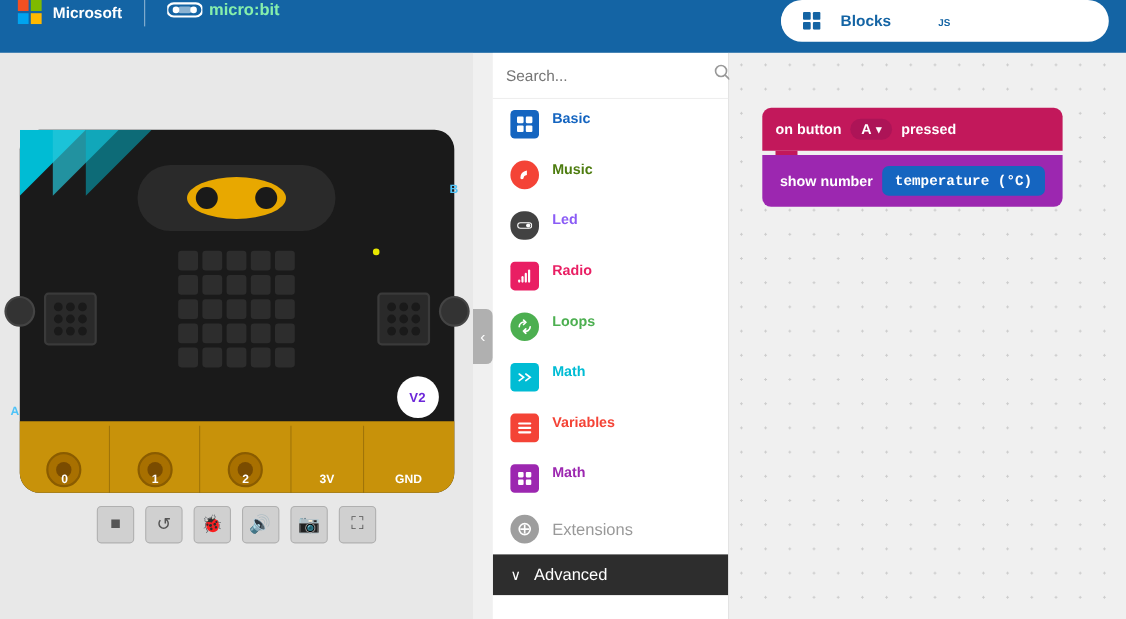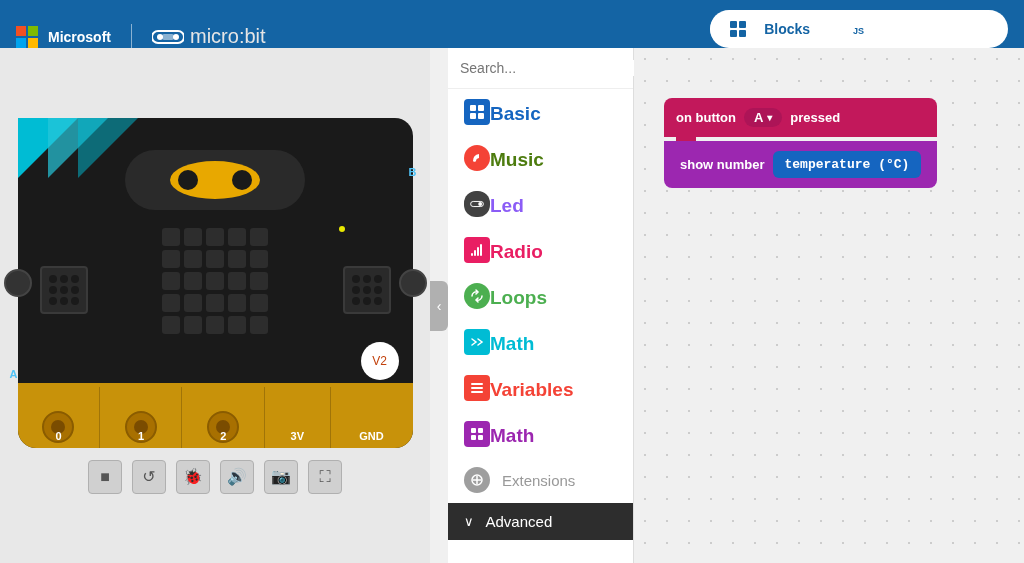--- a/index.html
+++ b/index.html
@@ -3,21 +3,21 @@
   <meta charset="utf-8">
   <style>
     * { box-sizing: border-box; margin: 0; padding: 0; }
     body { font-family: 'Segoe UI', Arial, sans-serif; background: #f0f0f0; width: 1024px; height: 563px; overflow: hidden; display: flex; flex-direction: column; }
 
     
     #header {
       background: #1464a4;
       height: 48px;
       display: flex;
-      align-items: flex-end;
+      align-items: flex-start;
       padding: 0 16px;
       gap: 16px;
       flex-shrink: 0;
     }
     .header-logo {
       display: flex;
       align-items: center;
       gap: 10px;
       color: white;
     }
@@ -261,22 +261,22 @@
       bottom: 68px;
       right: 14px;
       width: 38px;
       height: 38px;
       background: white;
       border-radius: 50%;
       display: flex;
       align-items: center;
       justify-content: center;
       font-size: 12px;
-      font-weight: normal;
-      color: #c2410c;
+      font-weight: bold;
+      color: #6d28d9;
     }
 
     
     .pins-row {
       position: absolute;
       bottom: 0;
       left: 0; right: 0;
       height: 65px;
       background: #c8920a;
       border-radius: 0 0 18px 18px;
@@ -347,21 +347,21 @@
       flex-shrink: 0;
       border-radius: 0 6px 6px 0;
       margin: auto 0;
       height: 50px;
       color: white;
       font-size: 14px;
     }
 
     
     #toolbox {
-      width: 186px;
+      width: 215px;
       background: white;
       display: flex;
       flex-direction: column;
       flex-shrink: 0;
       border-right: 1px solid #ddd;
     }
     .search-bar {
       display: flex;
       align-items: center;
       padding: 10px 12px;
@@ -379,24 +379,25 @@
       color: #999;
       font-size: 16px;
     }
 
     .category-list {
       flex: 1;
       overflow-y: auto;
     }
     .category-item {
       display: flex;
-      align-items: flex-end;
+      align-items: flex-start;
+      gap: 12px;
       padding: 10px 16px;
       cursor: pointer;
-      font-size: 19px;
+      font-size: 13px;
       font-weight: 500;
       color: #333;
     }
     .cat-icon {
       width: 26px;
       height: 26px;
       border-radius: 4px;
       display: flex;
       align-items: center;
       justify-content: center;
@@ -461,21 +462,21 @@
   </div>
   <div class="divider-vert"></div>
   <div class="microbit-logo">
 
     <svg width="32" height="18" viewBox="0 0 32 18">
       <rect x="0" y="3" width="32" height="12" rx="6" fill="none" stroke="white" stroke-width="2"></rect>
       <circle cx="8" cy="9" r="3" fill="white"></circle>
       <circle cx="24" cy="9" r="3" fill="white"></circle>
       <rect x="10" y="6" width="12" height="6" rx="2" fill="white" opacity="0.5"></rect>
     </svg>
-    <span style="color:#e5e5e5;font-size:20px;font-weight:400;">micro:bit</span>
+    <span style="color:#86efac;font-size:15px;font-weight:700;">micro:bit</span>
   </div>
   <div class="header-spacer"></div>
 
   <div class="tab-group">
     <button class="tab-btn active">
       <svg width="16" height="16" viewBox="0 0 16 16" fill="#1464a4">
         <rect x="0" y="0" width="7" height="7" rx="1"></rect>
         <rect x="9" y="0" width="7" height="7" rx="1"></rect>
         <rect x="0" y="9" width="7" height="7" rx="1"></rect>
         <rect x="9" y="9" width="7" height="7" rx="1"></rect>

